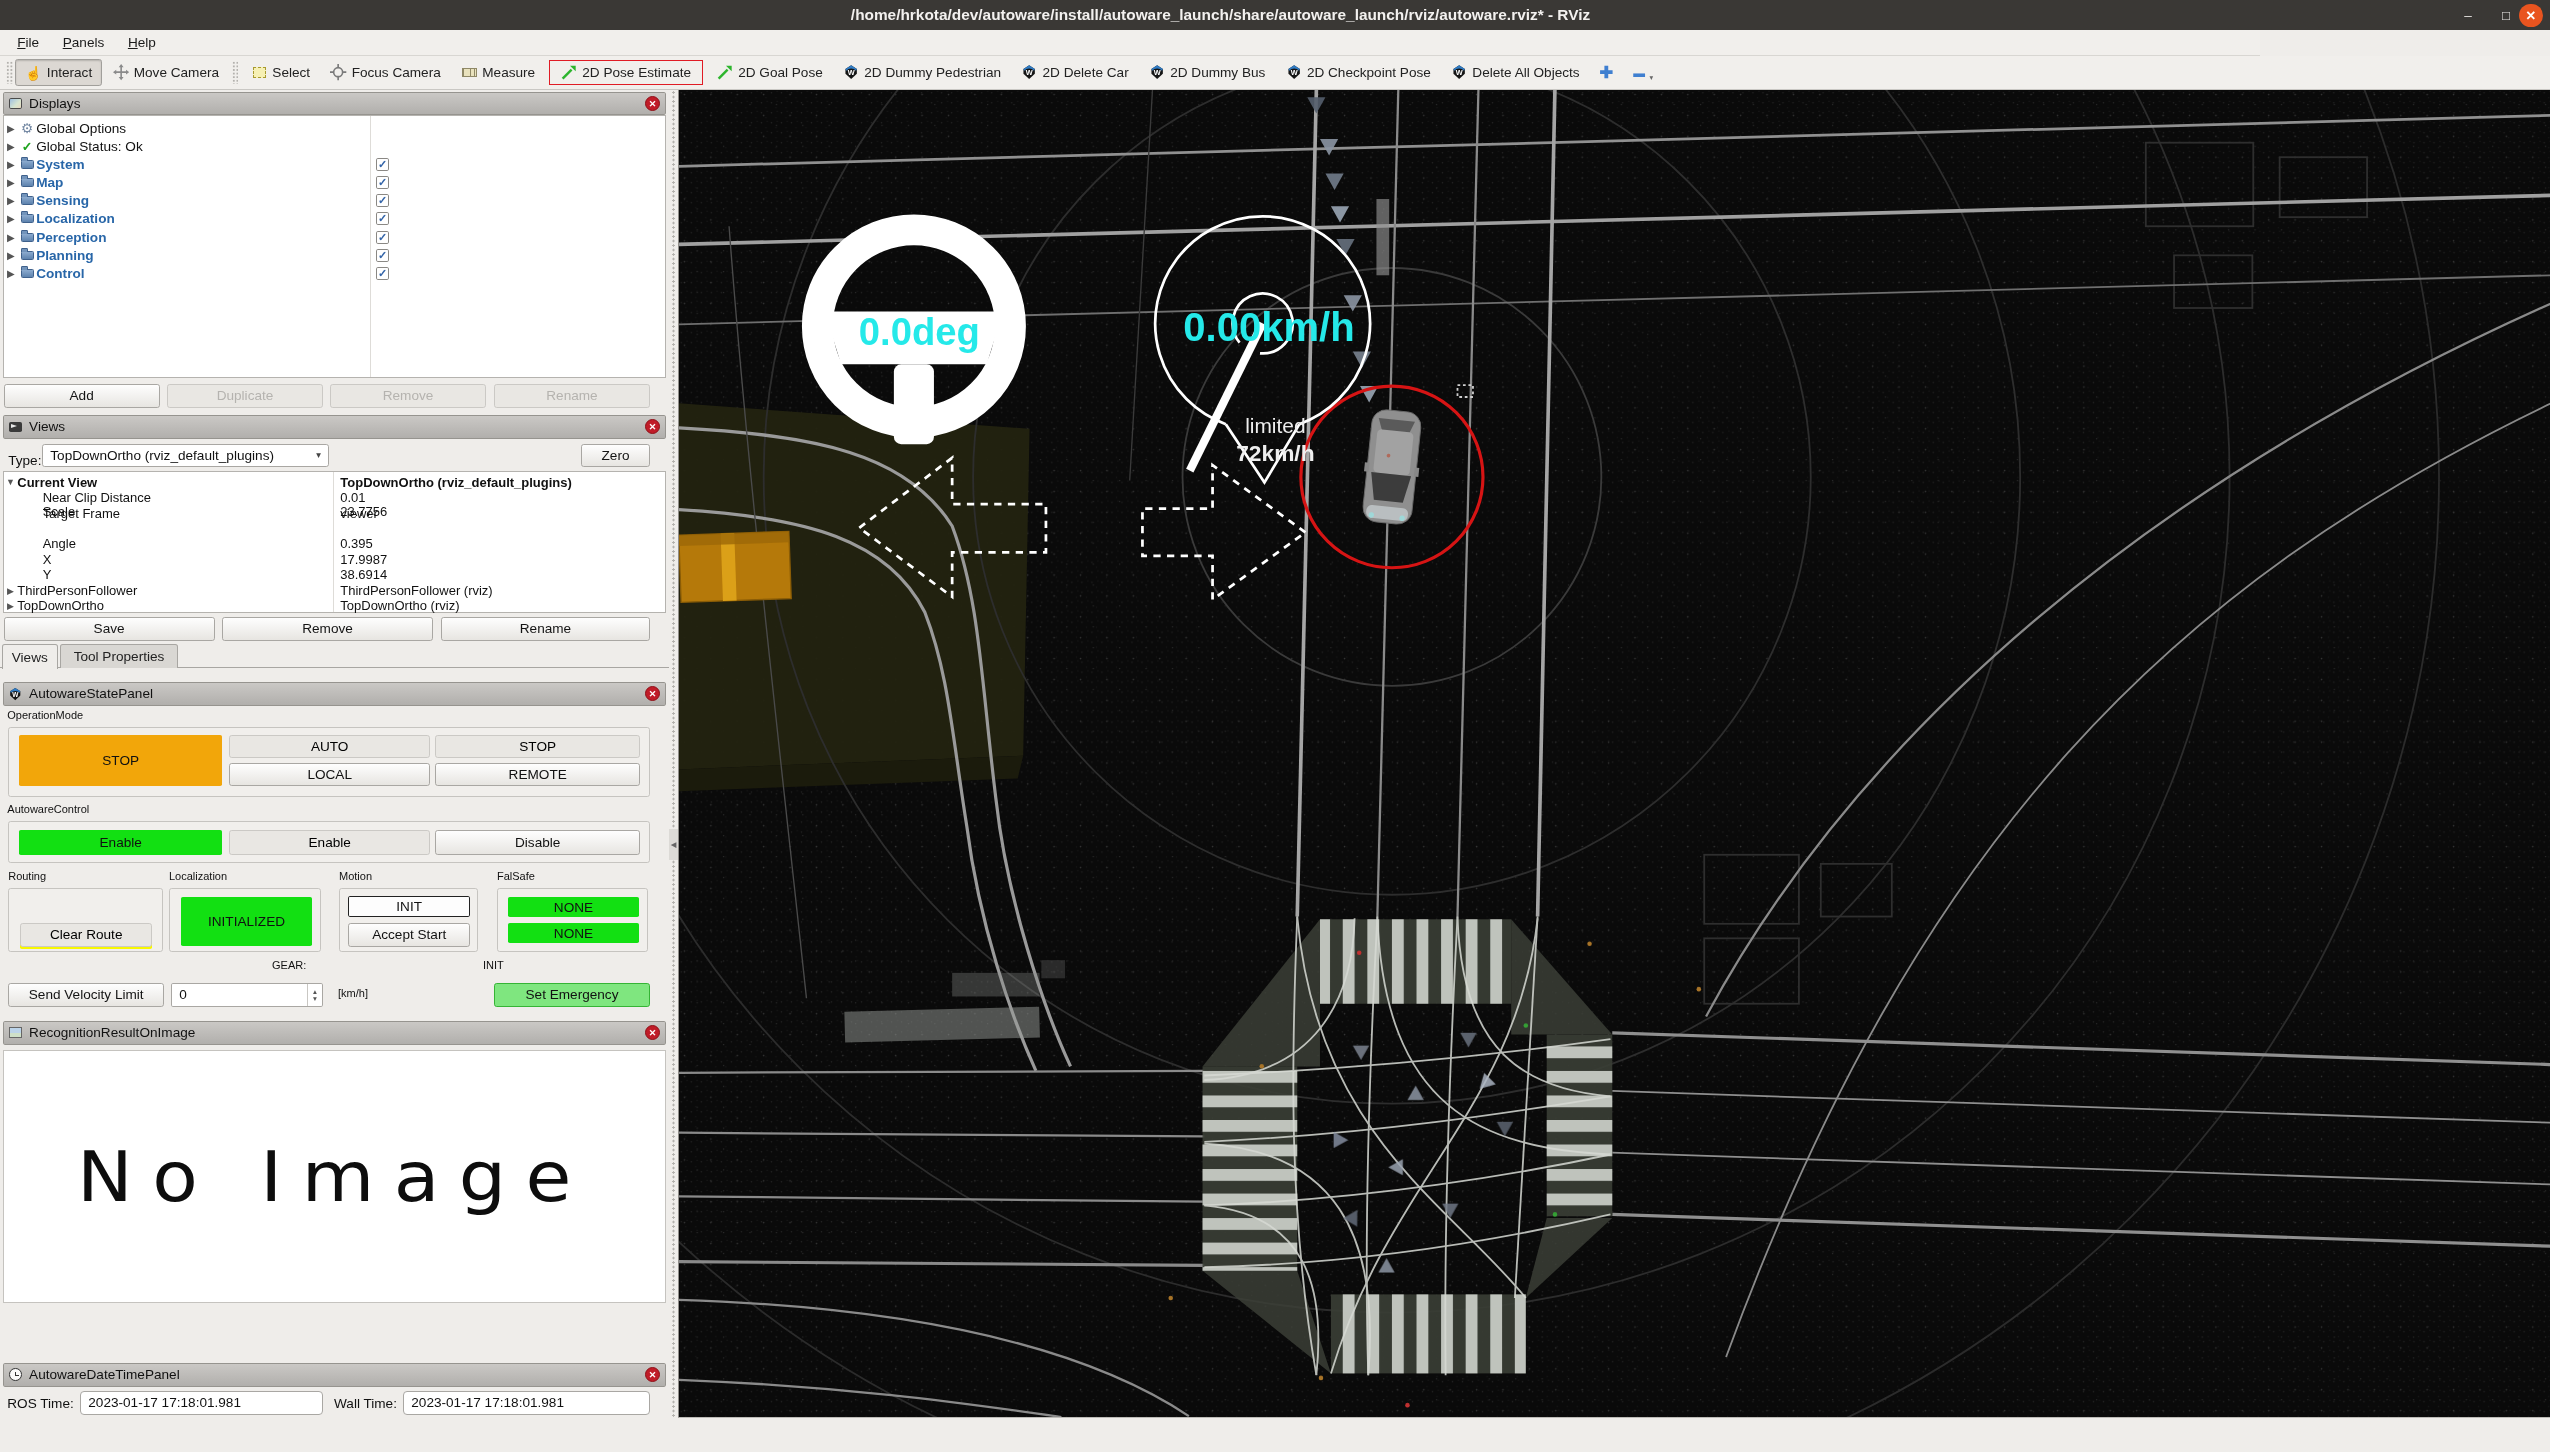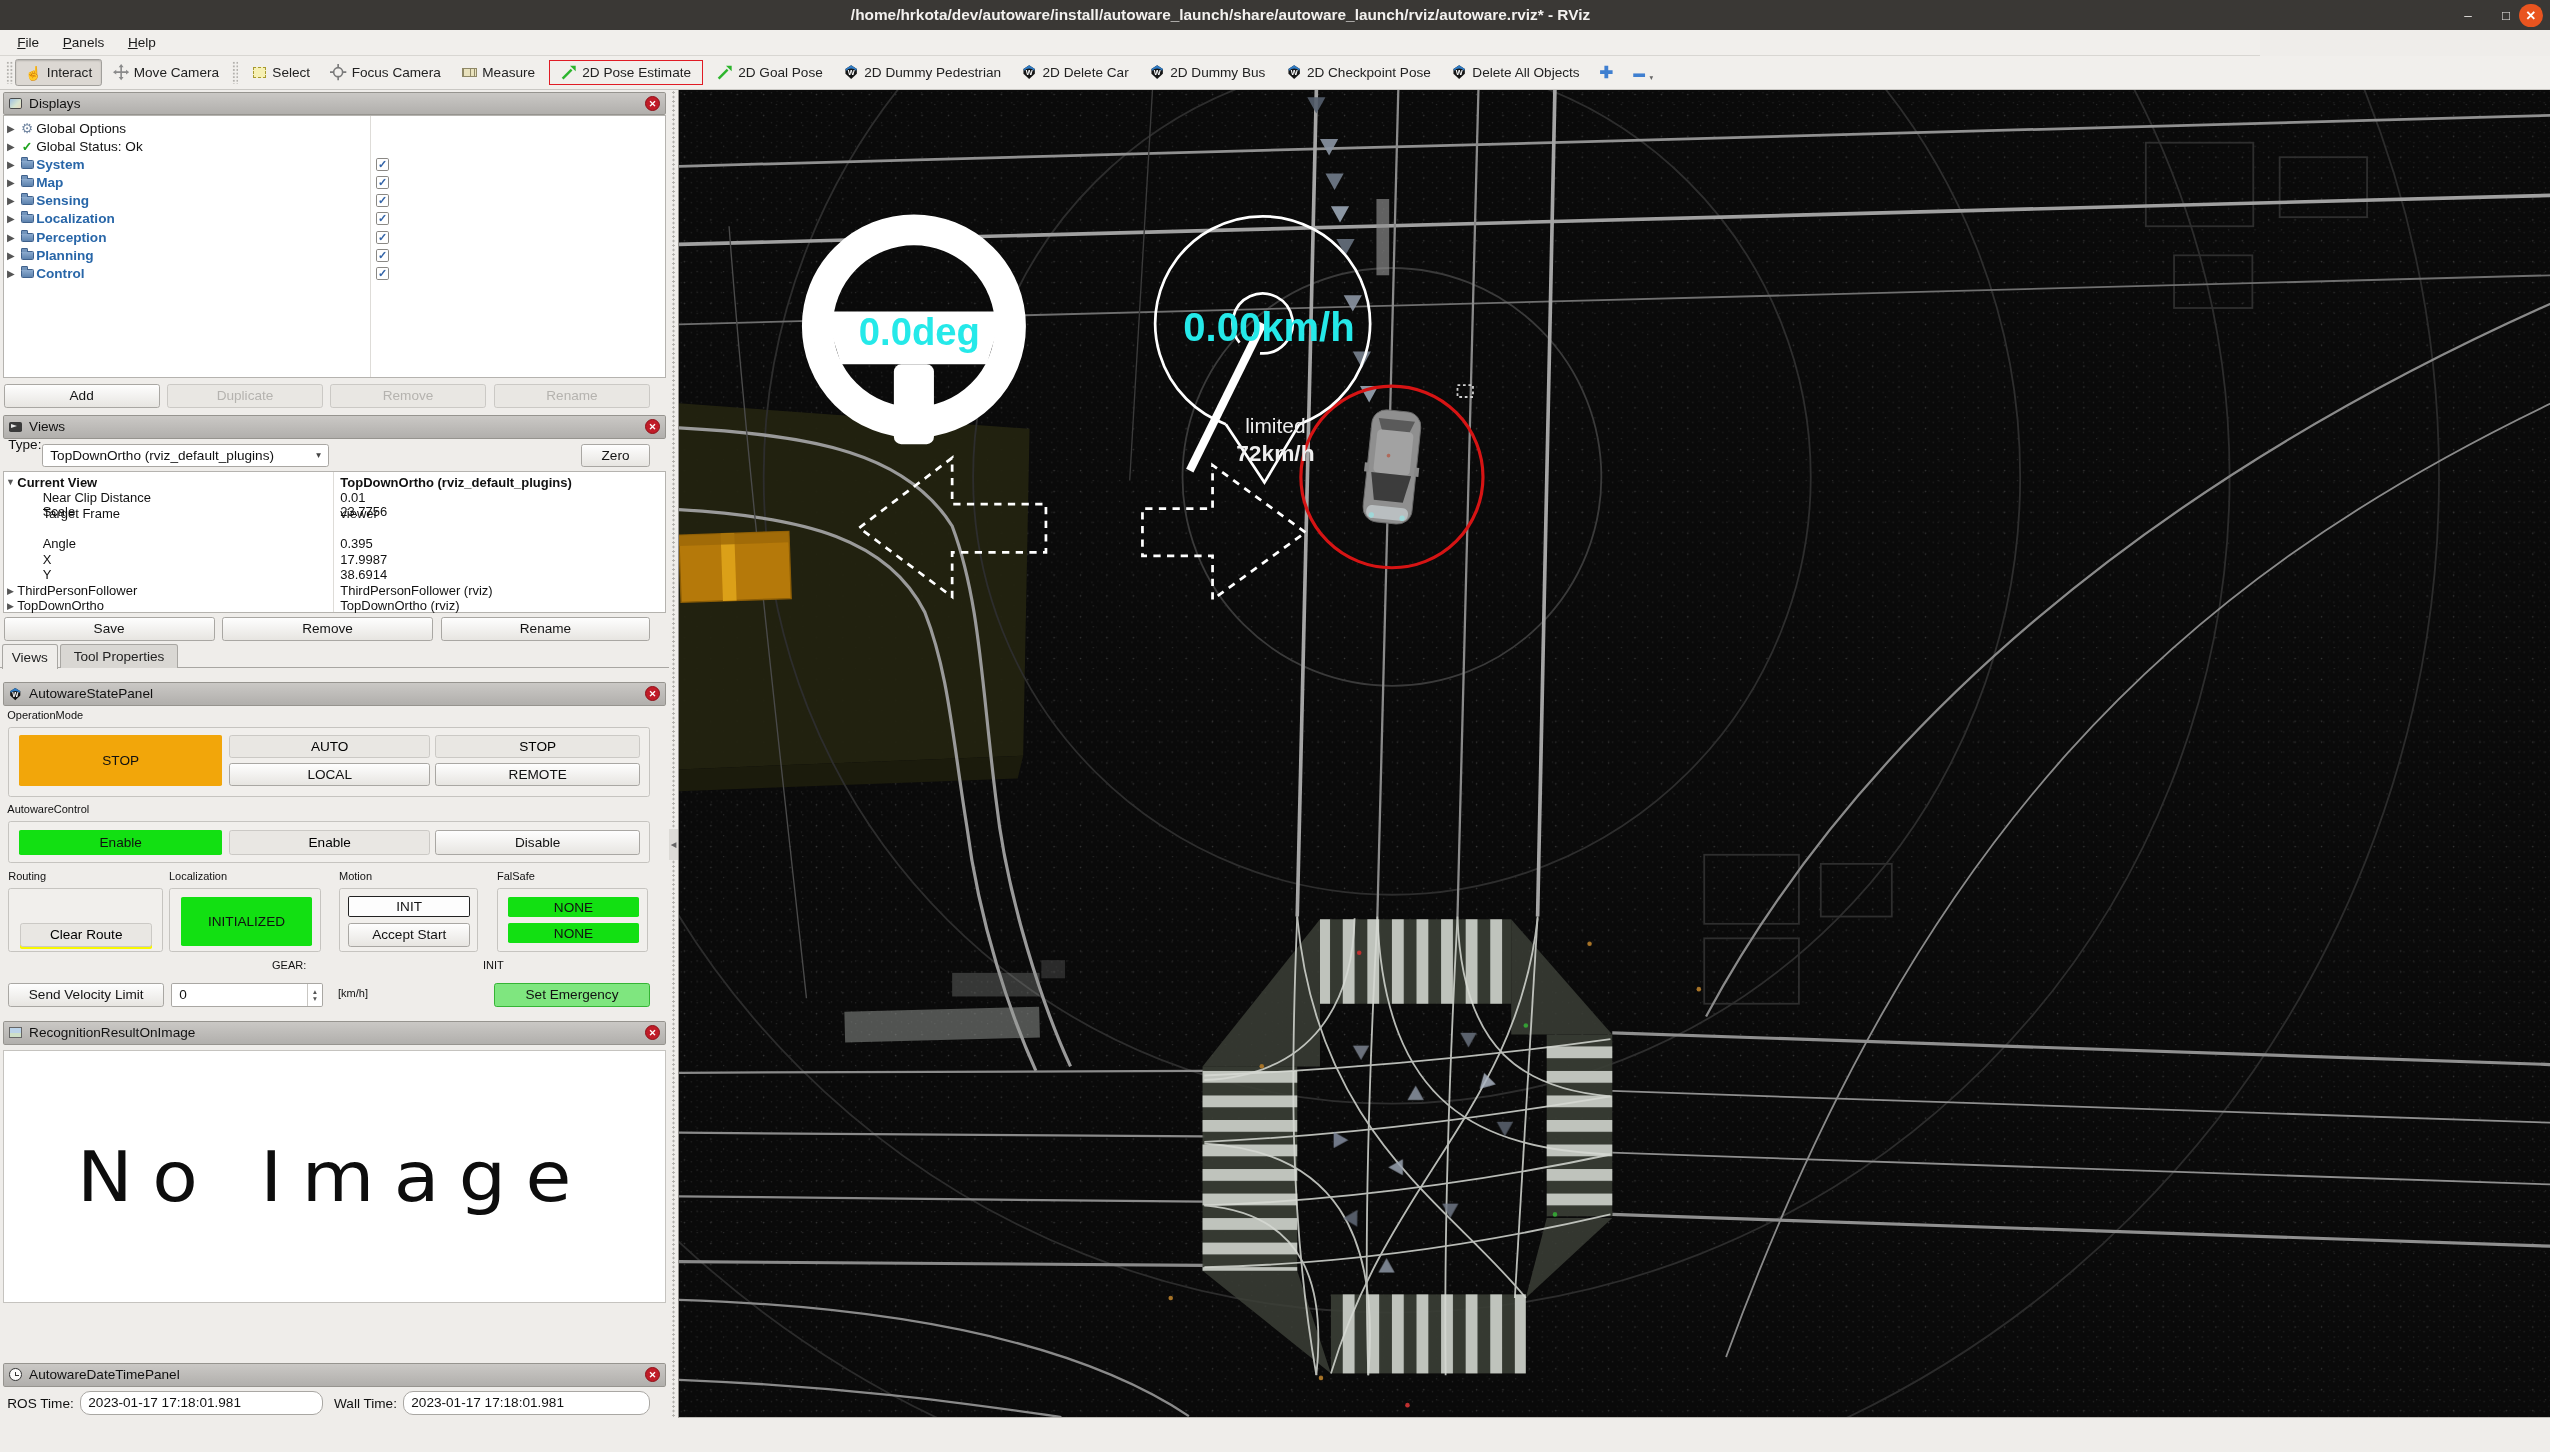--- a/index.html
+++ b/index.html
@@ -90,21 +90,21 @@
   .emerg{background:#7fe67f;border:1.5px solid #35b435;border-radius:2.7px;}
   .spin{position:absolute;background:#fff;border:0.9px solid #a9a7a3;border-radius:1.8px;display:flex;align-items:center;padding-left:7.3px;font-size:13.6px;color:#111;}
   .spin .arrows{position:absolute;right:0;top:0;bottom:0;width:15.4px;border-left:0.9px solid #c9c7c3;display:flex;flex-direction:column;align-items:center;justify-content:center;font-size:6.4px;color:#555;line-height:7.3px;}
 
   
   #noimg-area{position:absolute;left:2.7px;top:960px;width:663px;height:253px;background:#fff;border:0.9px solid #c5c3bf;display:flex;align-items:center;justify-content:center;}
   #noimg-text{font-family:"DejaVu Sans",sans-serif;font-size:69px;letter-spacing:18px;color:#0d0d0d;transform:scaleX(1.08);}
 
   
   .dt-label{position:absolute;font-size:13.6px;color:#111;top:1306px;}
-  .dt-field{position:absolute;top:1301px;height:23.6px;background:#fff;border:0.9px solid #a9a7a3;border-radius:10px;display:flex;align-items:center;padding-left:7.3px;font-size:13.6px;color:#111;}
+  .dt-field{position:absolute;top:1301px;height:23.6px;background:#fff;border:0.9px solid #a9a7a3;border-radius:4px;display:flex;align-items:center;padding-left:7.3px;font-size:13.6px;color:#111;}
 
   
   #statusbar{position:absolute;left:0;top:1418px;width:2550px;height:34px;background:#efedea;border-top:0.9px solid #d5d3cf;}
   #fps{position:absolute;right:47px;top:8.2px;font-size:13.6px;color:#222;}
 
   
   #splitter{position:absolute;left:669px;top:90px;width:9px;height:1328px;background:#efedea;background-image:radial-gradient(#b3b1ad 0.9px,transparent 1px);background-size:4.5px 4.5px;background-position:center;background-repeat:repeat-y;}
   .collapse{position:absolute;width:9px;height:31px;background:#dcdad6;color:#666;font-size:7.3px;display:flex;align-items:center;justify-content:center;}
   #viewport{position:absolute;left:678px;top:90px;width:1873px;height:1328px;background:#0a0a0a;border-left:0.9px solid #8f8d89;border-bottom:1.8px solid #bdbbb7;}
   #viewport svg{display:block;width:100%;height:100%;}
@@ -327,21 +327,21 @@
     <div class="btn b4 disabled" style="left:330px;top:294px;width:156px;">Remove</div>
     <div class="btn b4 disabled" style="left:494px;top:294px;width:156px;">Rename</div>
 
     <div class="phead" style="top:325px;">
       <span class="hicon">
           <span class="icon-views"></span>
         </span>
       <span class="ptitle">Views</span>
       <span class="pclose">✕</span>
     </div>
-    <div id="type-row-label" style="top:347px;text-align:right;">Type:</div>
+    <div id="type-row-label" style="top:363px;text-align:right;">Type:</div>
     <div class="combo" style="left:42px;top:354px;width:287px;">
       <span>TopDownOrtho (rviz_default_plugins)</span>
       <span class="caret">▼</span>
     </div>
     <div class="btn" style="position:absolute;left:581px;top:354px;width:69px;height:23px;">Zero</div>
 
     <div id="views-table">
       <div class="coldiv"></div>
       <div class="vrow bold" style="top:2.7px;">
         <span class="arr">▼</span>

